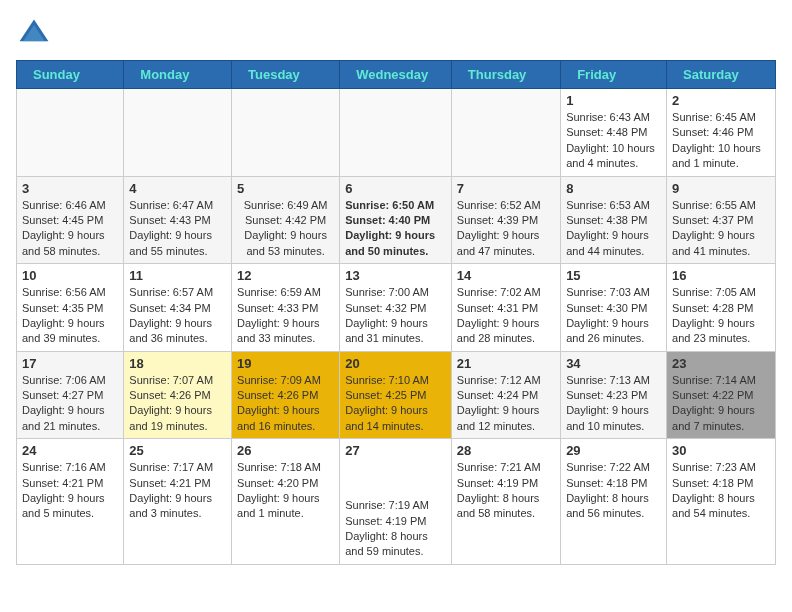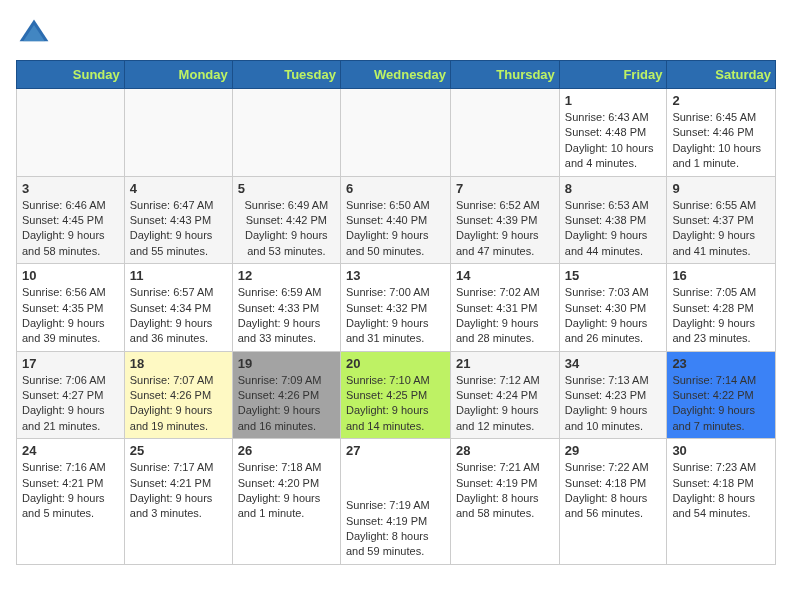--- a/index.html
+++ b/index.html
@@ -51,25 +51,25 @@
     .location {
       font-size: 16px;
       color: #555;
     }
     .calendar {
       width: 100%;
       border-collapse: collapse;
     }
     .calendar th {
       background: #2b6cb0;
-      color: #bef264;
+      color: #5eead4;
       font-size: 13px;
       font-weight: bold;
-      padding: 6px 4px;
-      text-align: right;
+      padding: 6px 16px;
+      text-align: left;
       border: 1px solid #1a4f8a;
     }
     .calendar td {
       vertical-align: top;
       border: 1px solid #ccc;
       padding: 4px 5px;
       width: 113px;
       min-height: 80px;
       background: #fff;
       font-size: 11px;
@@ -159,21 +159,21 @@
 Daylight: 9 hours and 55 minutes.</div>
         </td>
         <td style="background: rgb(245, 245, 245);">
           <span class="day-num">5</span>
           <div class="day-info" style="white-space: pre-line; text-align: center;">Sunrise: 6:49 AM
 Sunset: 4:42 PM
 Daylight: 9 hours and 53 minutes.</div>
         </td>
         <td style="background: rgb(245, 245, 245);">
           <span class="day-num">6</span>
-          <div class="day-info" style="white-space: pre-line;">Sunrise: 6:50 AM
+          <div class="day-info" style="white-space: pre-line; font-weight: bold;">Sunrise: 6:50 AM
 Sunset: 4:40 PM
 Daylight: 9 hours and 50 minutes.</div>
         </td>
         <td style="background: rgb(245, 245, 245);">
           <span class="day-num">7</span>
           <div class="day-info" style="white-space: pre-line;">Sunrise: 6:52 AM
 Sunset: 4:39 PM
 Daylight: 9 hours and 47 minutes.</div>
         </td>
         <td style="background: rgb(245, 245, 245);">
@@ -239,45 +239,45 @@
           <div class="day-info" style="white-space: pre-line;">Sunrise: 7:06 AM
 Sunset: 4:27 PM
 Daylight: 9 hours and 21 minutes.</div>
         </td>
         <td style="background: #fef9c3;">
           <span class="day-num">18</span>
           <div class="day-info" style="white-space: pre-line;">Sunrise: 7:07 AM
 Sunset: 4:26 PM
 Daylight: 9 hours and 19 minutes.</div>
         </td>
-        <td style="background: #a3a3a3;">
+        <td style="background: #eab308;">
           <span class="day-num">19</span>
           <div class="day-info" style="white-space: pre-line;">Sunrise: 7:09 AM
 Sunset: 4:26 PM
 Daylight: 9 hours and 16 minutes.</div>
         </td>
-        <td style="background: #bef264; margin-top: 17px;">
+        <td style="background: #eab308; margin-top: 17px;">
           <span class="day-num">20</span>
           <div class="day-info" style="white-space: pre-line;">Sunrise: 7:10 AM
 Sunset: 4:25 PM
 Daylight: 9 hours and 14 minutes.</div>
         </td>
         <td style="background: rgb(245, 245, 245);">
           <span class="day-num">21</span>
           <div class="day-info" style="white-space: pre-line;">Sunrise: 7:12 AM
 Sunset: 4:24 PM
 Daylight: 9 hours and 12 minutes.</div>
         </td>
         <td style="background: rgb(245, 245, 245);">
           <span class="day-num">34</span>
           <div class="day-info" style="white-space: pre-line;">Sunrise: 7:13 AM
 Sunset: 4:23 PM
 Daylight: 9 hours and 10 minutes.</div>
         </td>
-        <td style="background: #3b82f6;">
+        <td style="background: #a3a3a3;">
           <span class="day-num">23</span>
           <div class="day-info" style="white-space: pre-line;">Sunrise: 7:14 AM
 Sunset: 4:22 PM
 Daylight: 9 hours and 7 minutes.</div>
         </td>
       </tr>
       <tr>
         <td>
           <span class="day-num">24</span>
           <div class="day-info" style="white-space: pre-line;">Sunrise: 7:16 AM

